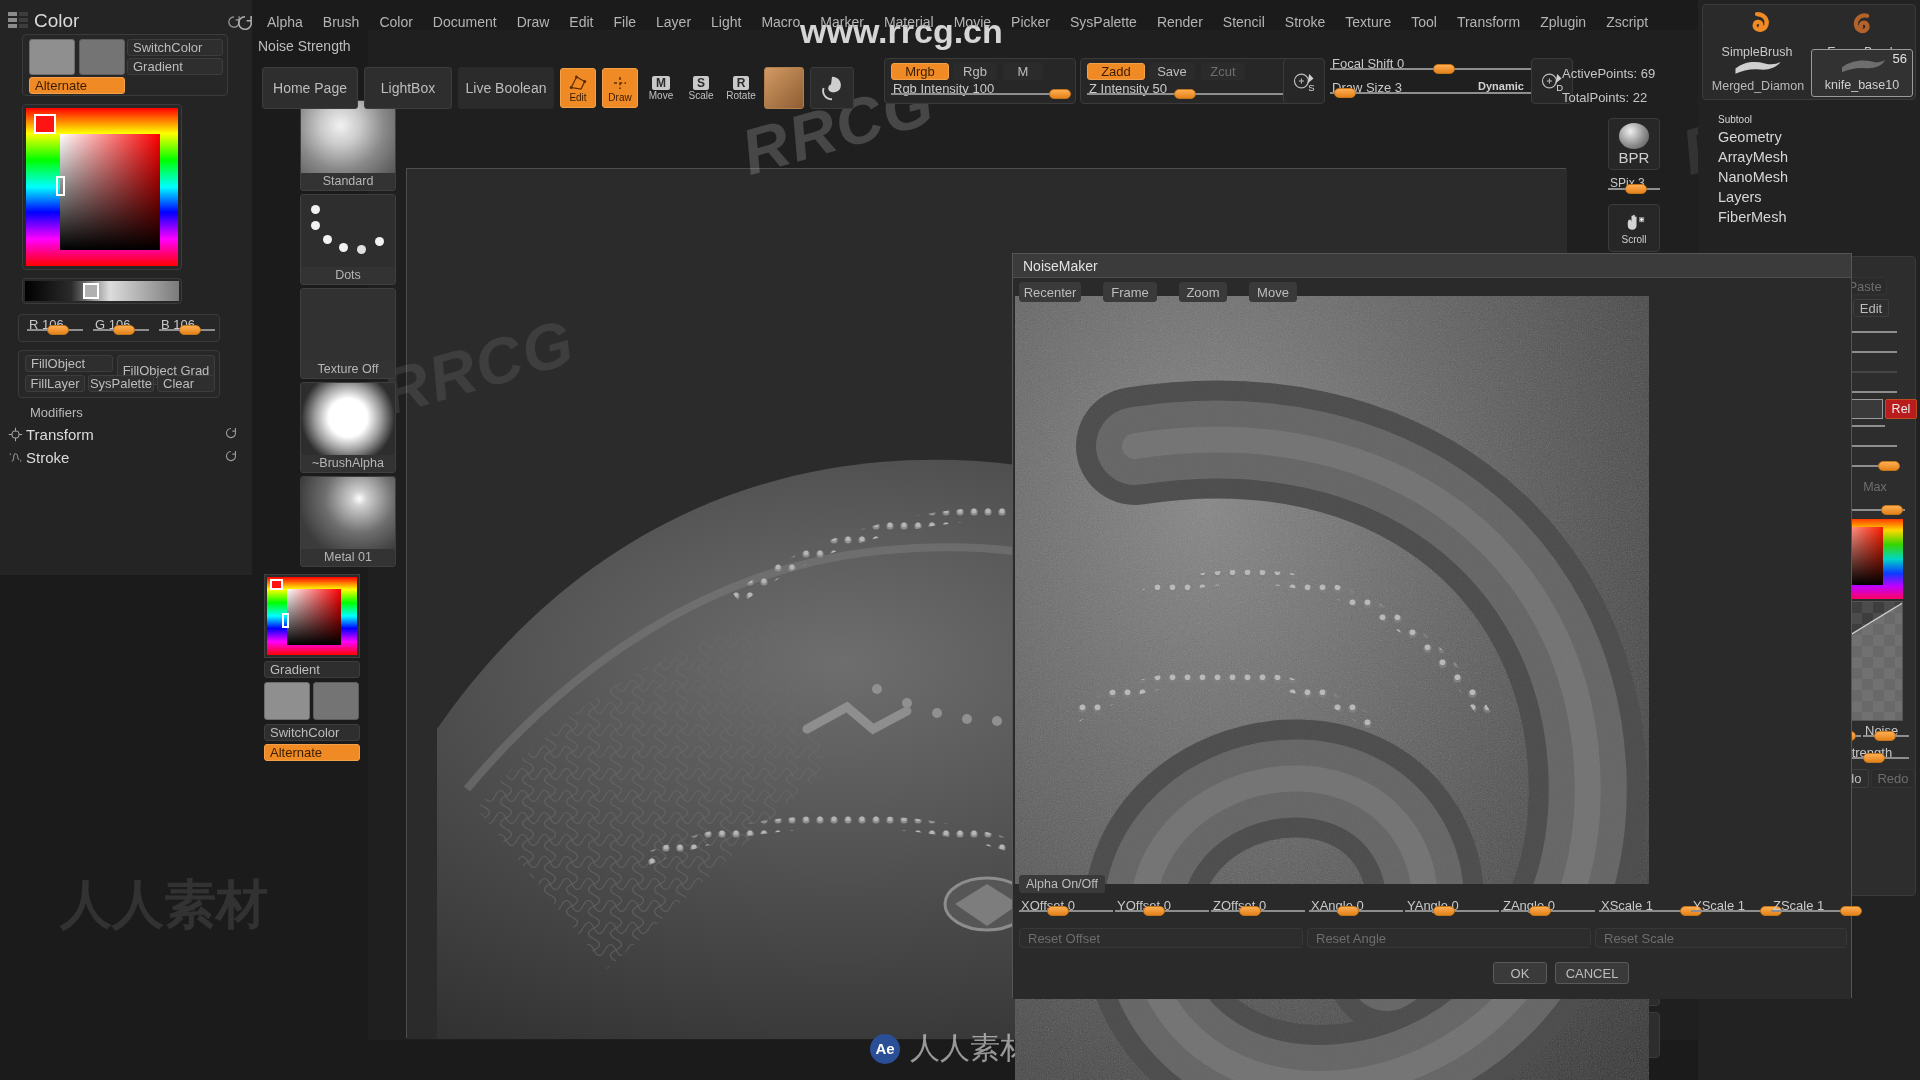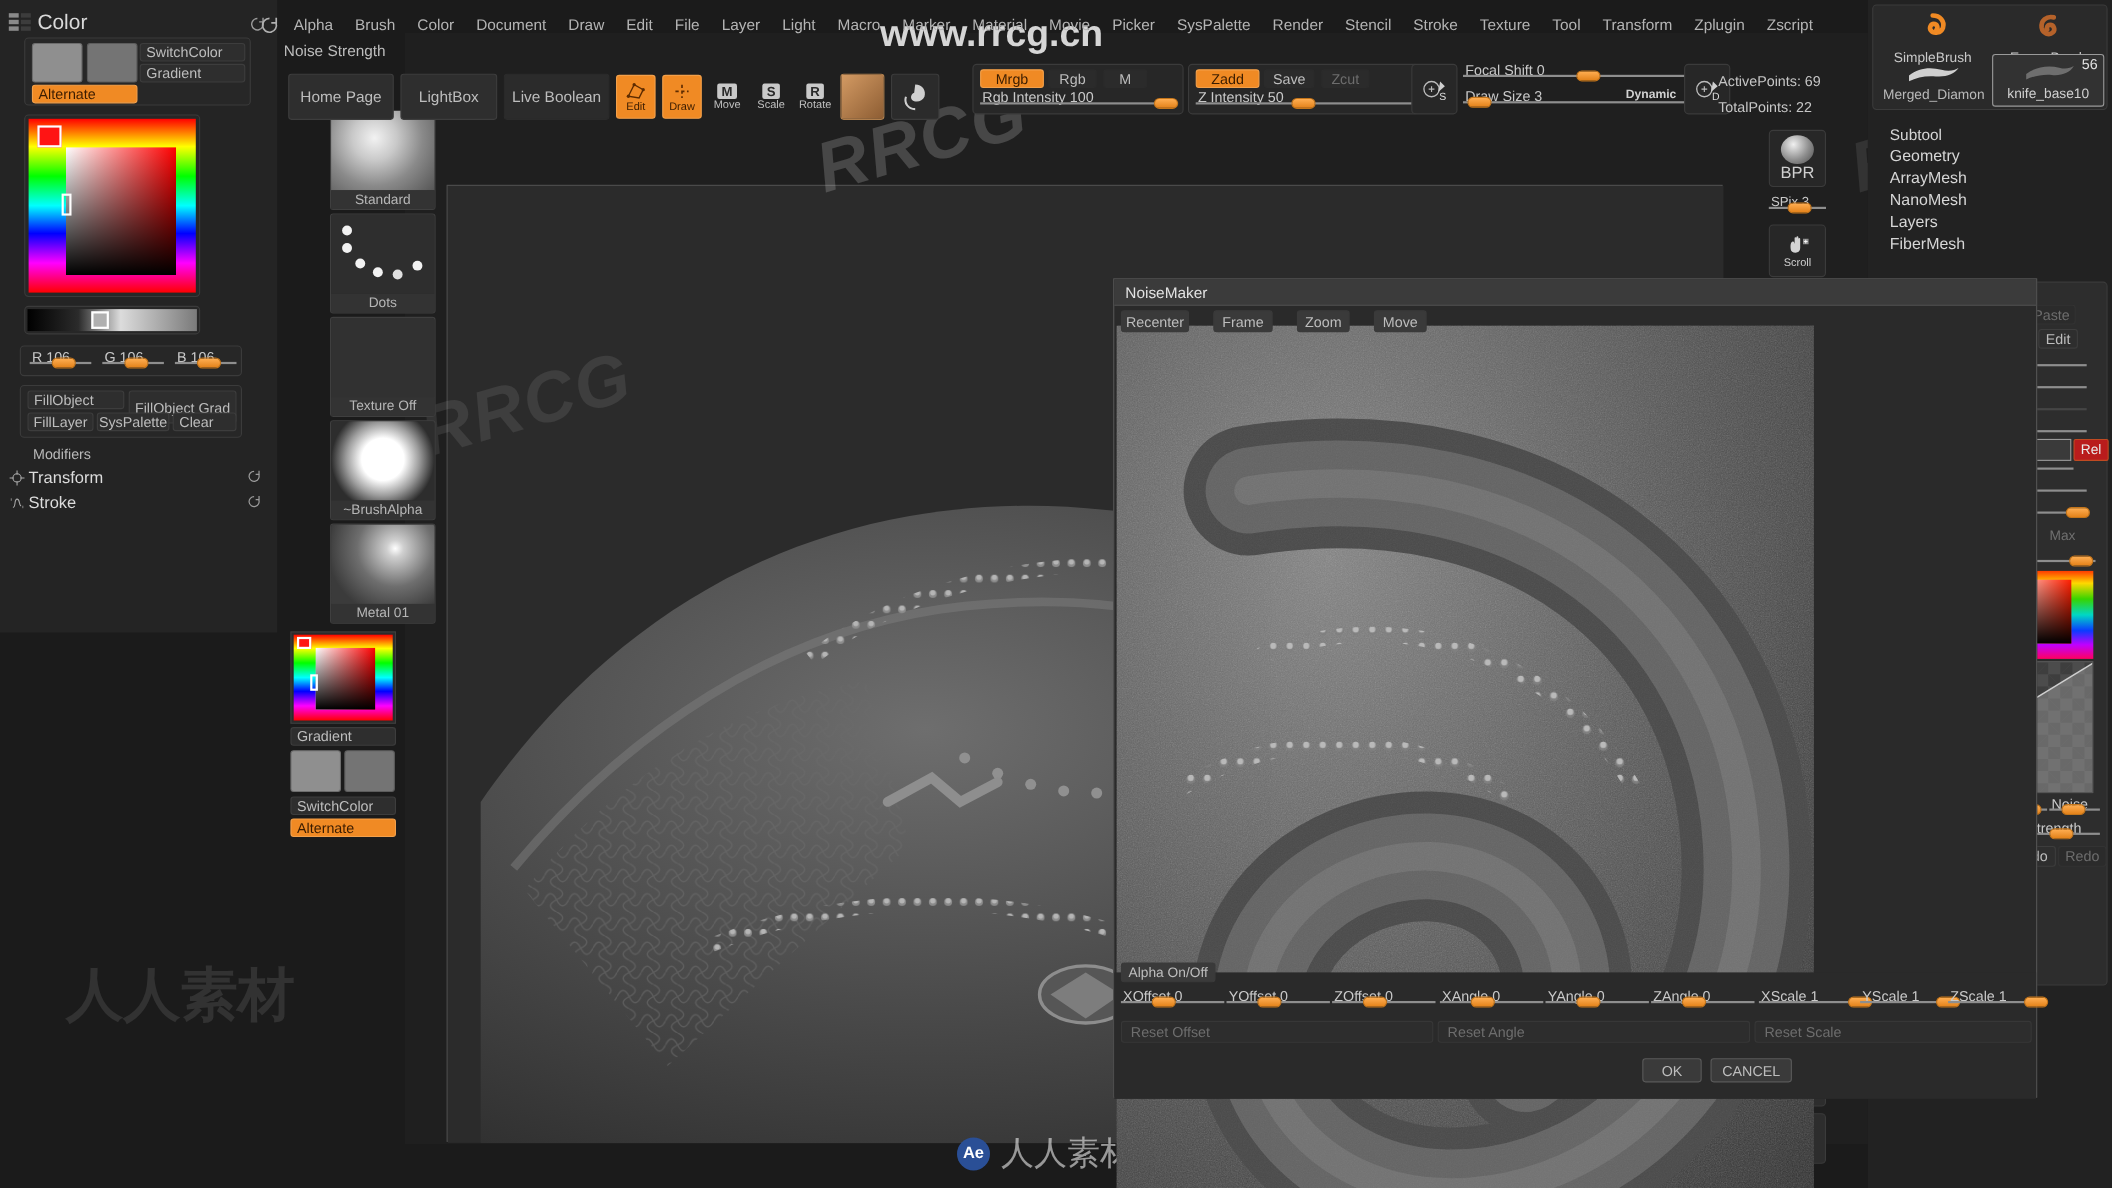--- a/index.html
+++ b/index.html
@@ -506,21 +506,21 @@
            <div style="height:28px;display:flex;align-items:center;justify-content:center">
              <svg viewBox="0 0 60 24" width="52" height="20" opacity=".55">
               <path d="M6 16c10-8 24-10 36-7 6 2 12 1 16-2-4 8-14 11-24 10-9-1-20 1-28 5z" fill="#9f9f9f"></path>
             </svg>
            </div>
            <div style="font-size:12.5px;color:#d0d0d0">knife_base10</div>
         </div>
      </div>
 
      <div style="position:absolute;left:14px;top:112px;width:200px">
-        <div class="rrow" style="font-size:14px;color:#d6d6d6">Subtool</div>
+        <div class="rrow" style="font-size:10px;color:#d6d6d6">Subtool</div>
         <div class="rrow" style="font-size:14.5px;color:#d6d6d6">Geometry</div>
         <div class="rrow" style="font-size:14.5px;color:#d6d6d6">ArrayMesh</div>
         <div class="rrow" style="font-size:14.5px;color:#d6d6d6">NanoMesh</div>
         <div class="rrow" style="font-size:14.5px;color:#d6d6d6">Layers</div>
         <div class="rrow" style="font-size:14.5px;color:#d6d6d6">FiberMesh</div>
      </div>
 
      <div class="panel" style="position:absolute;left:4px;top:256px;width:214px;height:640px;background:#2d2d2d">
         <div style="position:absolute;left:12px;top:1px;font-size:13.5px;color:#8d8d8d"></div>
 

